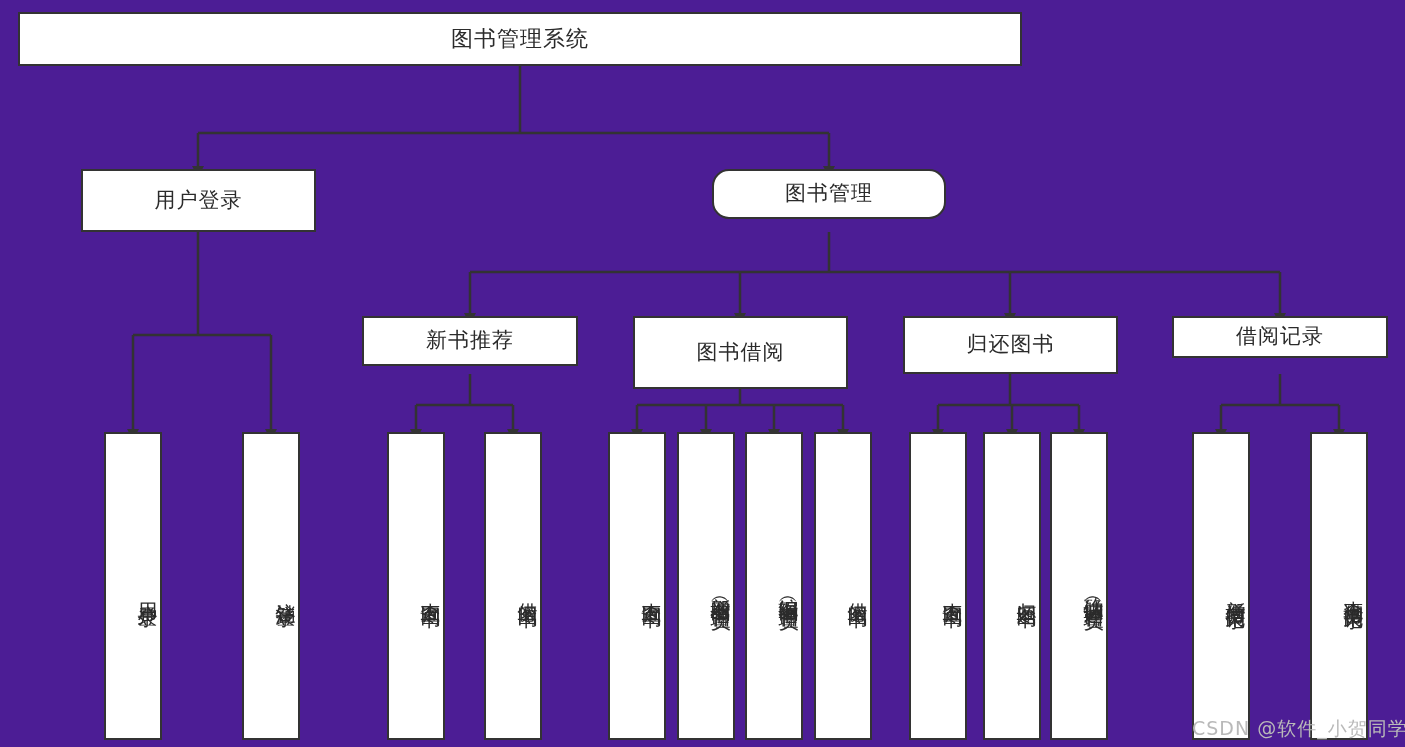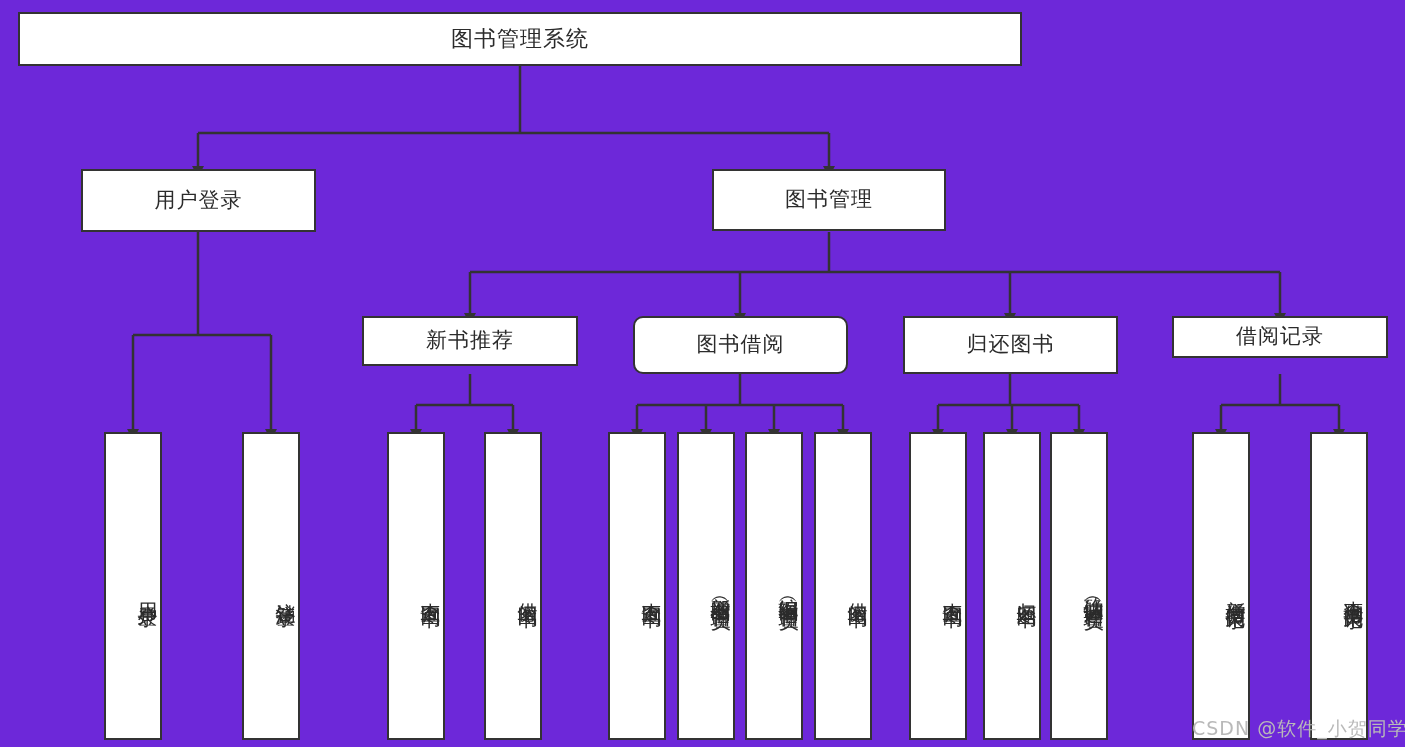--- a/index.html
+++ b/index.html
@@ -7,21 +7,21 @@
     padding: 0;
     background: #ffffff;
   }
   body {
     font-family: "DejaVu Sans", "Liberation Sans", sans-serif;
   }
   #canvas {
     position: relative;
     width: 1405px;
     height: 747px;
-    background: #6d28d9;
+    background: #4c1d95;
     overflow: hidden;
   }
   #edges {
     position: absolute;
     left: 0;
     top: 0;
     width: 1405px;
     height: 747px;
     pointer-events: none;
   }
@@ -116,27 +116,27 @@
       </g>
   </svg>
 
   <div id="nodes-layer">
       <div class="node root horiz" style="left: 18px; top: 12px; width: 1004px; height: 54px;">
         <span>图书管理系统</span>
       </div>
       <div class="node horiz" style="left: 81px; top: 169px; width: 235px; height: 63px;">
         <span>用户登录</span>
       </div>
-      <div class="node horiz" style="left: 712px; top: 169px; width: 234px; height: 62px;">
+      <div class="node horiz" style="left: 712px; top: 169px; width: 234px; height: 50px; border-radius: 17px;">
         <span>图书管理</span>
       </div>
       <div class="node horiz" style="left: 362px; top: 316px; width: 216px; height: 50px;">
         <span>新书推荐</span>
       </div>
-      <div class="node horiz" style="left: 633px; top: 316px; width: 215px; height: 58px; border-radius: 10px;">
+      <div class="node horiz" style="left: 633px; top: 316px; width: 215px; height: 73px;">
         <span>图书借阅</span>
       </div>
       <div class="node horiz" style="left: 903px; top: 316px; width: 215px; height: 58px;">
         <span>归还图书</span>
       </div>
       <div class="node horiz" style="left: 1172px; top: 316px; width: 216px; height: 42px;">
         <span>借阅记录</span>
       </div>
       <div class="node vert" style="left: 104px; top: 432px; width: 58px; height: 308px;">
         <span class="vtext">用户登录</span>

